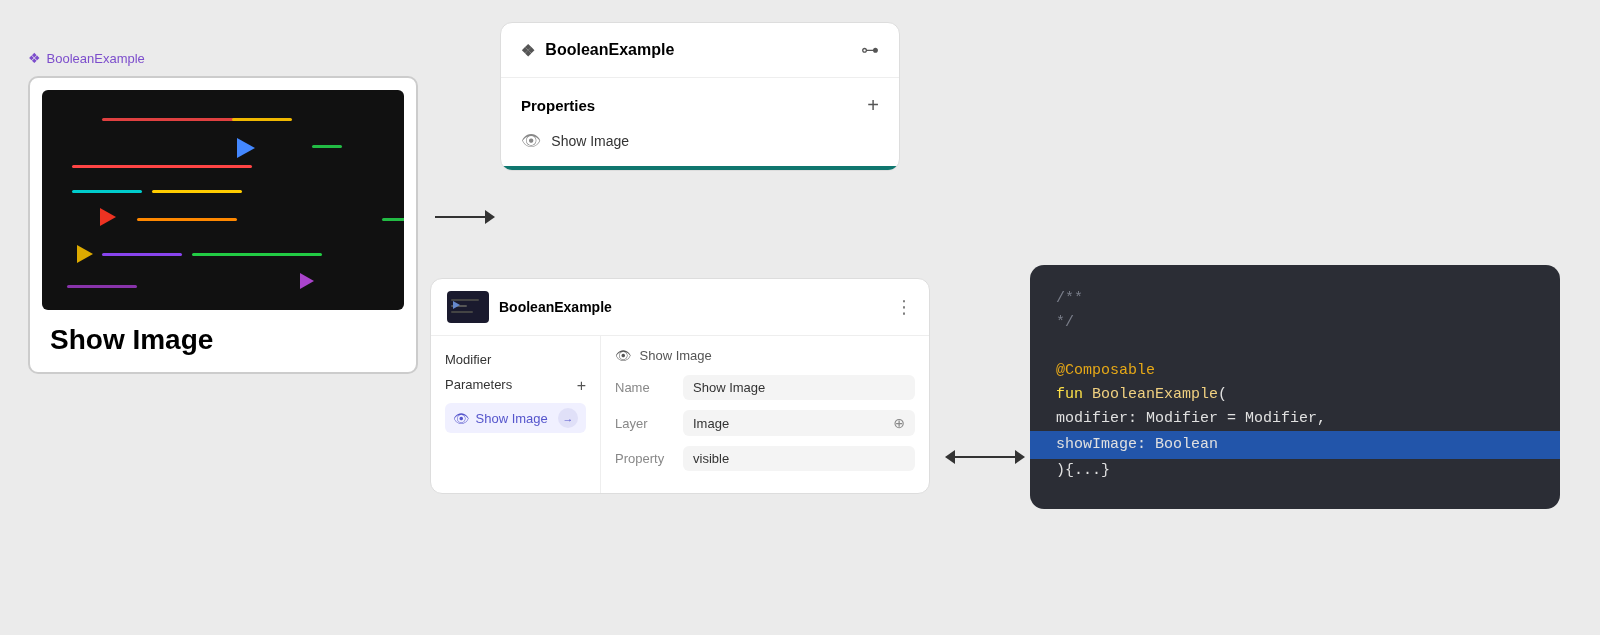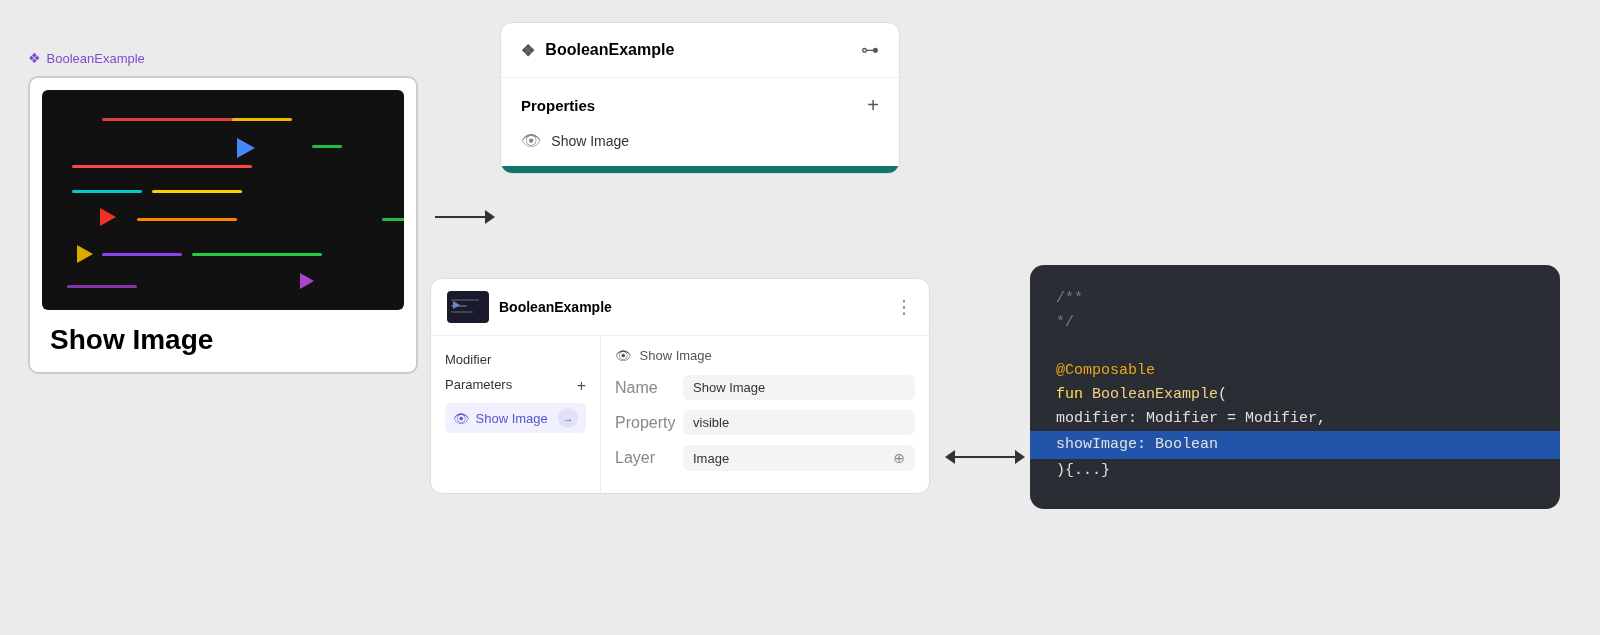--- a/index.html
+++ b/index.html
@@ -116,21 +116,21 @@
     .dots-icon-sm {
       color: #555;
       font-size: 16px;
     }
     .sliders-icon {
       color: #555;
       font-size: 18px;
     }
     .props-section {
       padding: 16px 20px;
-      border-bottom: 7px solid #0f766e;
+      border-bottom: 4px solid #0f766e;
     }
     .props-section-header {
       display: flex;
       align-items: center;
       justify-content: space-between;
       margin-bottom: 14px;
     }
     .props-section-title {
       font-size: 15px;
       font-weight: 600;
@@ -259,21 +259,21 @@
       font-size: 13px;
       color: #555;
       margin-bottom: 12px;
     }
     .field-row {
       display: flex;
       align-items: center;
       margin-bottom: 10px;
     }
     .field-label {
-      font-size: 16px;
+      font-size: 13px;
       color: #888;
       width: 68px;
       flex-shrink: 0;
     }
     .field-value {
       background: #f4f4f4;
       border-radius: 6px;
       padding: 5px 10px;
       font-size: 13px;
       color: #333;
@@ -463,29 +463,29 @@
       <div class="detail-main">
         <div class="detail-section-title">
           <span>👁</span>
           <span>Show Image</span>
         </div>
         <div class="field-row">
           <span class="field-label">Name</span>
           <div class="field-value">Show Image</div>
         </div>
         <div class="field-row">
-          <span class="field-label">Property</span>
-          <div class="field-value">visible</div>
-        </div>
-        <div class="field-row">
           <span class="field-label">Layer</span>
           <div class="field-value-with-icon">
             <span>Image</span>
             <span class="target-icon">⊕</span>
           </div>
+        </div>
+        <div class="field-row">
+          <span class="field-label">Property</span>
+          <div class="field-value">visible</div>
         </div>
       </div>
     </div>
   </div>
 
   <div class="bidir-arrow">
     <div class="arrow-head-left"></div>
     <div class="bidir-line"></div>
     <div class="arrow-head-right"></div>
   </div>

